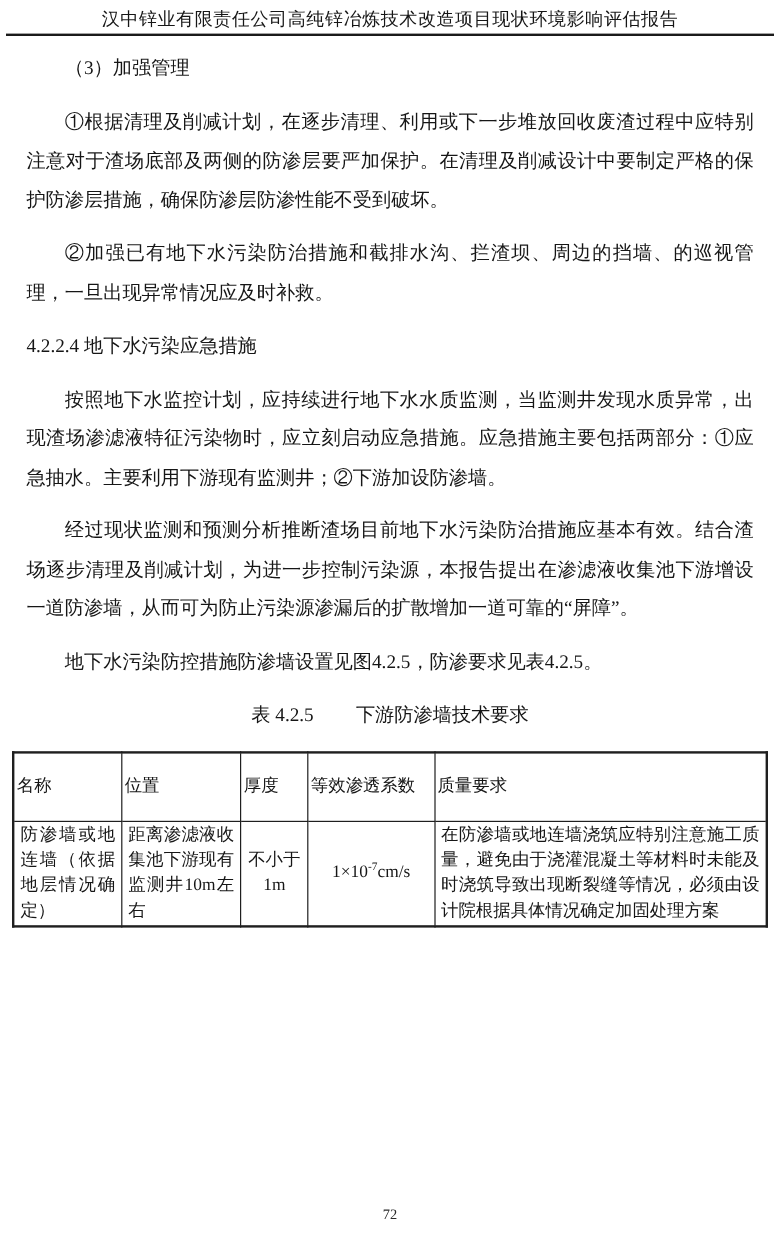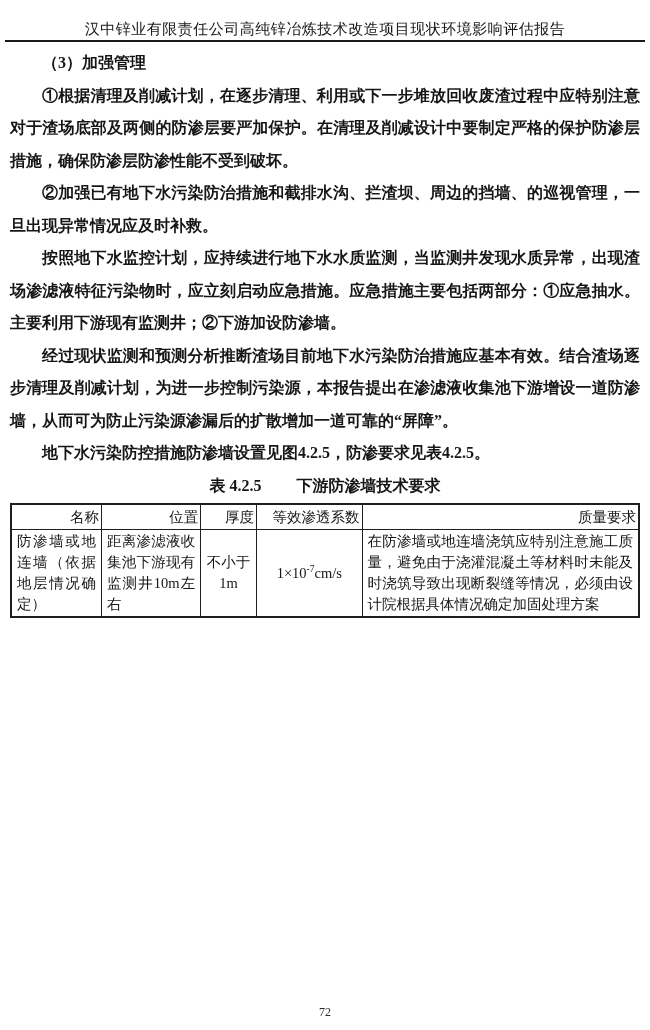--- a/index.html
+++ b/index.html
@@ -11,43 +11,42 @@
     position: relative;
     width: 650px;
     height: 1030px;
     margin: 0 auto;
     background: #ffffff;
     font-family: "Liberation Serif", "DejaVu Serif", serif;
     color: #161616;
     overflow: hidden;
   }
   .running-header {
-    padding-top: 20px;
+    padding-top: 8px;
     text-align: center;
     font-size: 15px;
     line-height: 18px;
     letter-spacing: 0.5px;
     white-space: nowrap;
   }
   .header-rule {
     border: none;
     border-top: 2px solid #1a1a1a;
     margin: 2px 5px 0 5px;
   }
   .content {
     margin: 5px 10px 0 10px;
     font-size: 16px;
     line-height: 32.5px;
     text-align: justify;
     text-justify: inter-character;
   }
   .content p {
-    margin: 0;
+    margin: 12px;
     text-indent: 2em;
-    font-weight: bold;
   }
   .content p.no-indent {
     text-indent: 0;
   }
   .caption {
     text-align: center;
     text-indent: 0;
     white-space: nowrap;
   }
   .caption .caption-gap {
@@ -64,23 +63,23 @@
     margin-top: 1px;
   }
   table.spec-table th,
   table.spec-table td {
     border: 1px solid #1f1f1f;
     padding: 1px 5px;
     vertical-align: middle;
     font-weight: normal;
   }
   table.spec-table th {
-    text-align: right;
+    text-align: left;
     height: 24px;
-    padding: 0 2px;
+    padding: 16px 2px;
   }
   td.cell-justify {
     text-align: justify;
     text-justify: inter-character;
     margin-left: 34px;
   }
   td.cell-center {
     text-align: center;
   }
   td sup {
@@ -110,20 +109,21 @@
   <div class="content">
 
     <p>（3）加强管理</p>
 
     <p>①根据清理及削减计划，在逐步清理、利用或下一步堆放回收废渣过程中应特别注意对于渣场底部及两侧的防渗层要严加保护。在清理及削减设计中要制定严格的保护防渗层措施，确保防渗层防渗性能不受到破坏。</p>
 
     <p>②加强已有地下水污染防治措施和截排水沟、拦渣坝、周边的挡墙、的巡视管理，一旦出现异常情况应及时补救。</p>
 
 
 
+    <p class="no-indent">4.2.2.4 地下水污染应急措施</p>
 
     <p>按照地下水监控计划，应持续进行地下水水质监测，当监测井发现水质异常，出现渣场渗滤液特征污染物时，应立刻启动应急措施。应急措施主要包括两部分：①应急抽水。主要利用下游现有监测井；②下游加设防渗墙。</p>
 
     <p>经过现状监测和预测分析推断渣场目前地下水污染防治措施应基本有效。结合渣场逐步清理及削减计划，为进一步控制污染源，本报告提出在渗滤液收集池下游增设一道防渗墙，从而可为防止污染源渗漏后的扩散增加一道可靠的“屏障”。</p>
 
     <p>地下水污染防控措施防渗墙设置见图4.2.5，防渗要求见表4.2.5。</p>
 
     <p class="no-indent caption">
       <span>表 4.2.5</span><span class="caption-gap"></span><span>下游防渗墙技术要求</span>
     </p>

